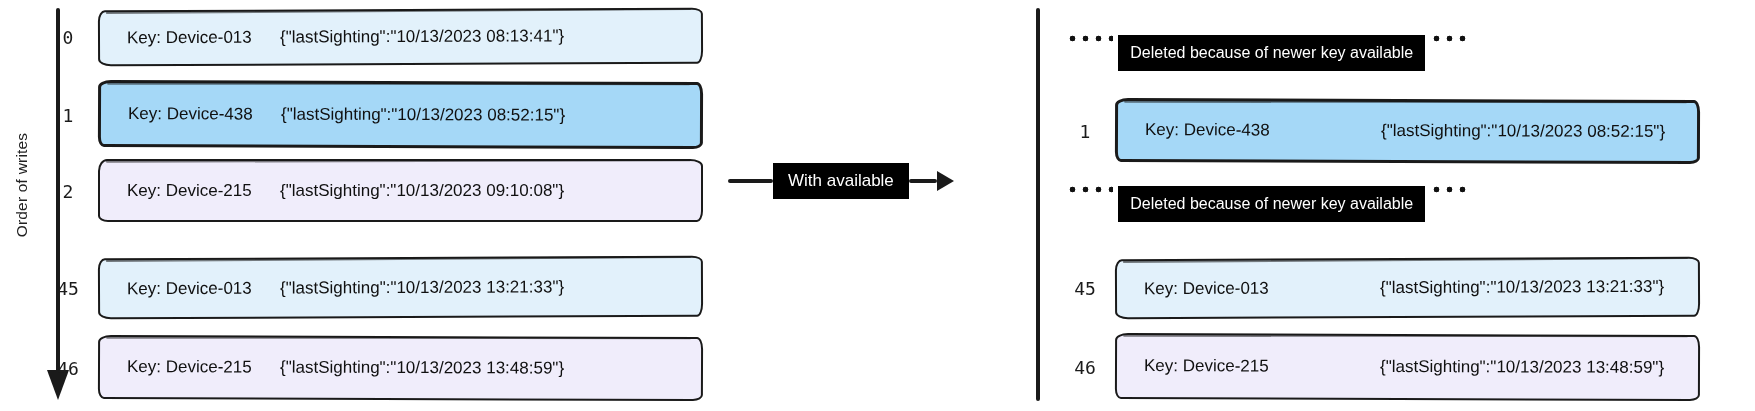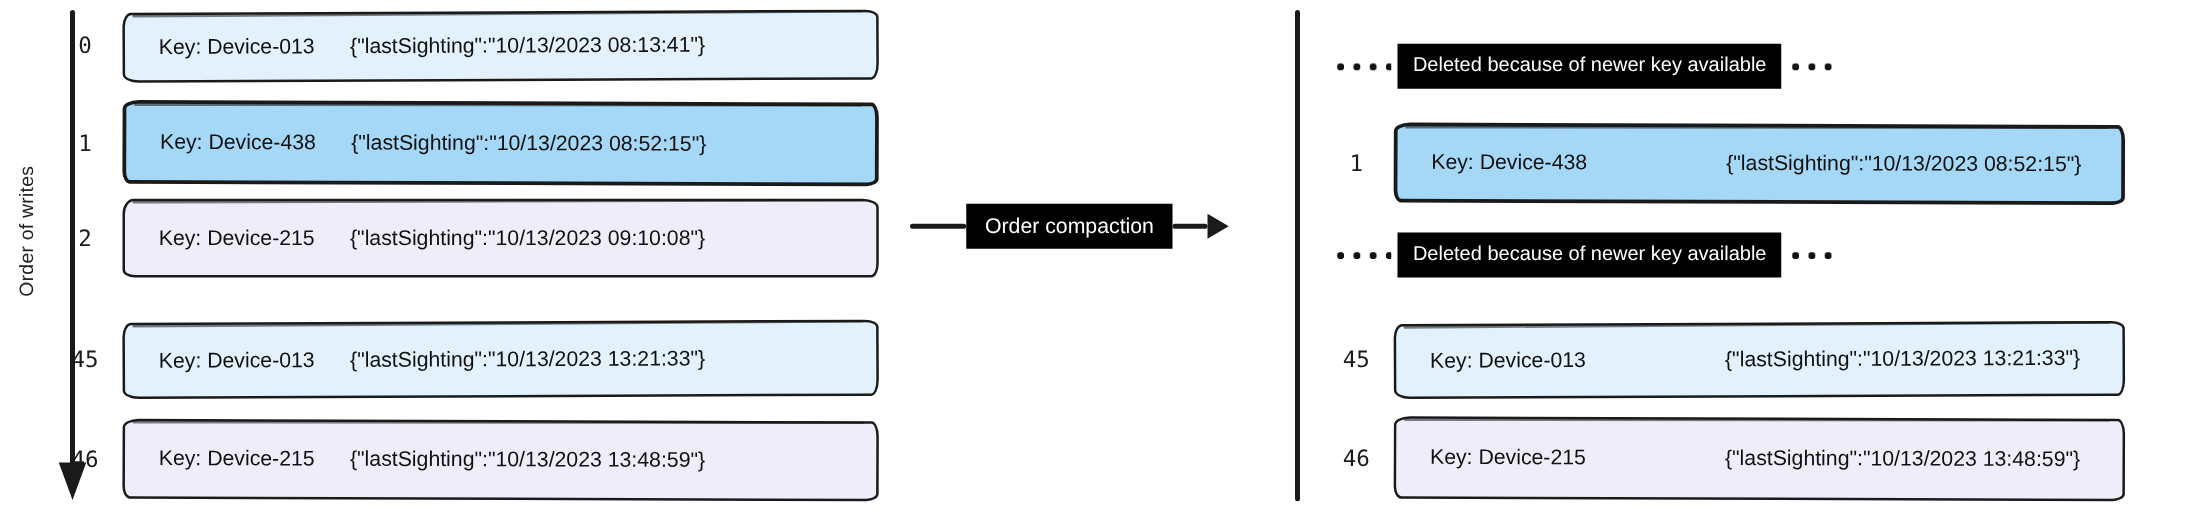--- a/index.html
+++ b/index.html
@@ -48,21 +48,21 @@
   .r0 { border-radius:7px 11px 6px 13px / 11px 6px 13px 7px; transform:rotate(-0.25deg); }
   .r1 { border-radius:13px 6px 10px 6px / 7px 12px 6px 10px; transform:rotate(0.2deg); }
   .r2 { border-radius:9px 13px 6px 10px / 12px 7px 11px 6px; }
   .r0::after, .r1::after, .r2::after {
     content:""; position:absolute; left:6px; right:10px; top:-1px; height:2px;
     background:rgba(26,26,26,0.55); border-radius:2px; transform:rotate(-0.15deg);
   }
 
   
   .deleted-row {
-    position:absolute; left:-49px; width:402px; display:flex; align-items:center;
+    position:absolute; left:-49px; width:402px; display:flex; align-items:flex-start;
   }
   .leader { height:7px; background-image:radial-gradient(circle, #111 2.7px, transparent 3.1px);
     background-size:13px 7px; background-repeat:repeat-x; background-position:left center; }
   .leader.l { flex:1.25; margin-right:5px; }
   .leader.r { flex:1;    margin-left:5px; }
   .deleted-label {
     background:#000; color:#fff; height:100%; display:flex; align-items:center;
     padding:0 12px; font-size:16px; white-space:nowrap;
   }
 
@@ -123,21 +123,21 @@
         <span class="row-index">46</span>
         <div class="record-box r1" style="background: rgb(240, 237, 251);">
           <span class="record-key">Key: Device-215</span>
           <span class="record-value">{"lastSighting":"10/13/2023 13:48:59"}</span>
         </div>
       </div>
     </div>
 
   <div class="transform-arrow">
     <div class="arrow-tail tail-l"></div>
-    <div class="transform-label">Order compaction</div>
+    <div class="transform-label">With available</div>
     <div class="arrow-tail tail-r"></div>
     <div class="arrowhead-right"></div>
   </div>
 
   <div class="boundary-line"></div>
   <div class="log" id="right-log">
       <div class="deleted-row" style="top: 35px; height: 36px;">
         <span class="leader l"></span>
         <div class="deleted-label">Deleted because of newer key available</div>
         <span class="leader r"></span>

